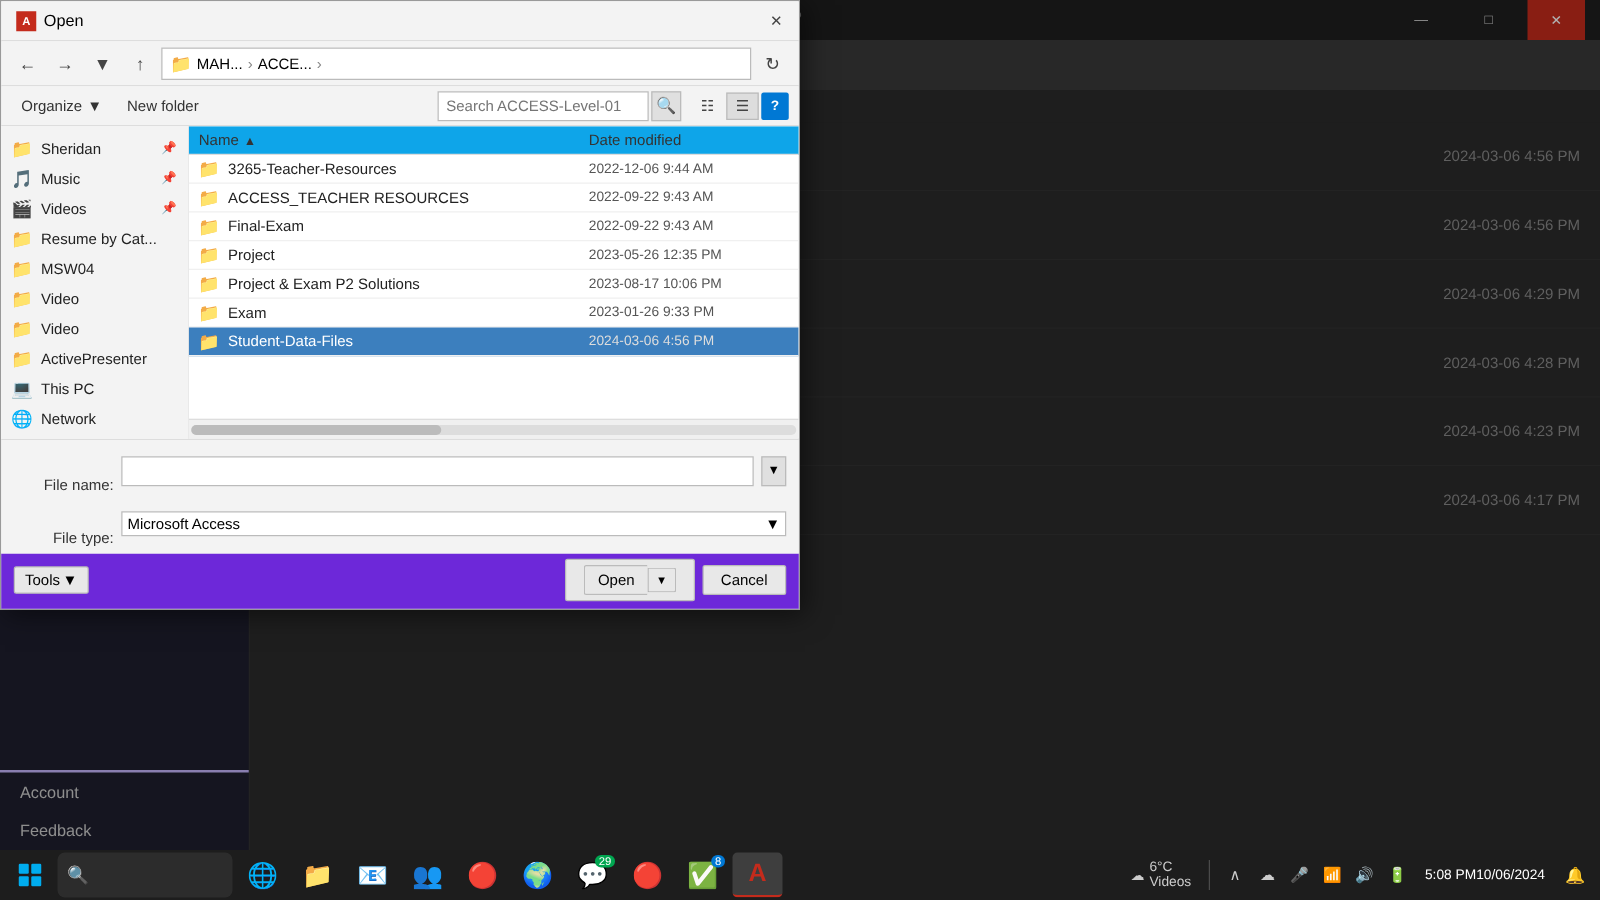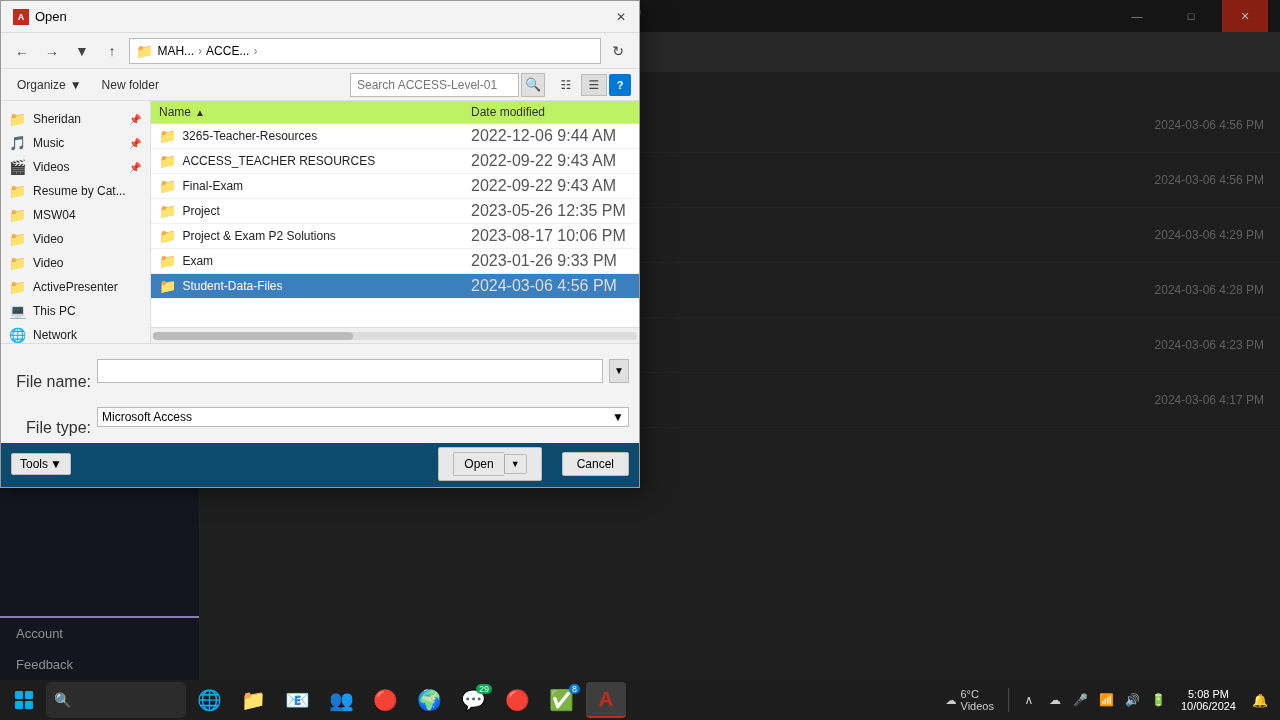--- a/index.html
+++ b/index.html
@@ -270,21 +270,21 @@
       background: white;
       overflow-y: auto;
       display: flex;
       flex-direction: column;
     }
 
     .filelist-header {
       display: flex;
       align-items: center;
       padding: 4px 8px;
-      background: #bef264;
+      background: #0ea5e9;
       border-bottom: 1px solid #ddd;
       font-size: 12px;
       color: #333;
       position: sticky;
       top: 0;
     }
 
     .col-name { flex: 1; font-weight: 500; cursor: pointer; }
     .col-date { width: 160px; font-weight: 500; }
     .sort-arrow { font-size: 10px; margin-left: 4px; }
@@ -302,21 +302,21 @@
 
     .file-icon {
       font-size: 14px;
       margin-right: 6px;
       color: #e6c84a;
     }
 
     .file-row.selected .file-icon { color: #ffe082; }
 
     .file-name { flex: 1; }
-    .file-date { width: 160px; color: #555; font-size: 16px; }
+    .file-date { width: 160px; color: #555; font-size: 11px; }
     .file-row.selected .file-date { color: #ddd; }
 
     
     .filelist-scrollbar-area {
       height: 16px;
       background: #f0f0f0;
       border-top: 1px solid #ddd;
       display: flex;
       align-items: center;
       padding: 0 2px;
@@ -362,21 +362,21 @@
 
     .filename-row, .filetype-row {
       display: flex;
       align-items: center;
       gap: 6px;
     }
 
     .field-label {
       width: 80px;
       text-align: right;
-      font-size: 16px;
+      font-size: 12px;
       color: #333;
       margin-top: 23px;
     }
 
     .filename-input {
       flex: 1;
       height: 24px;
       border: 1px solid #bbb;
       background: white;
       padding: 0 4px;
@@ -394,22 +394,22 @@
       justify-content: center;
       cursor: pointer;
       font-size: 10px;
     }
 
     .dialog-actions {
       display: flex;
       align-items: center;
       justify-content: space-between;
       padding: 4px 10px 6px;
-      gap: 20px;
-      background: #0c4a6e;
+      gap: 6px;
+      background: #6d28d9;
     }
 
     .tools-btn {
       display: flex;
       align-items: center;
       gap: 2px;
       padding: 3px 8px;
       background: #e8e8e8;
       border: 1px solid #bbb;
       border-radius: 2px;
@@ -525,21 +525,20 @@
       display: flex;
       align-items: center;
       justify-content: center;
       cursor: pointer;
       color: #ccc;
       font-size: 12px;
     }
 
     .clock-area {
       display: flex;
-      flex-direction: column;
       align-items: center;
       color: #fff;
       font-size: 11px;
       cursor: pointer;
       padding: 0 4px;
     }
 
     .weather-area {
       display: flex;
       align-items: center;

